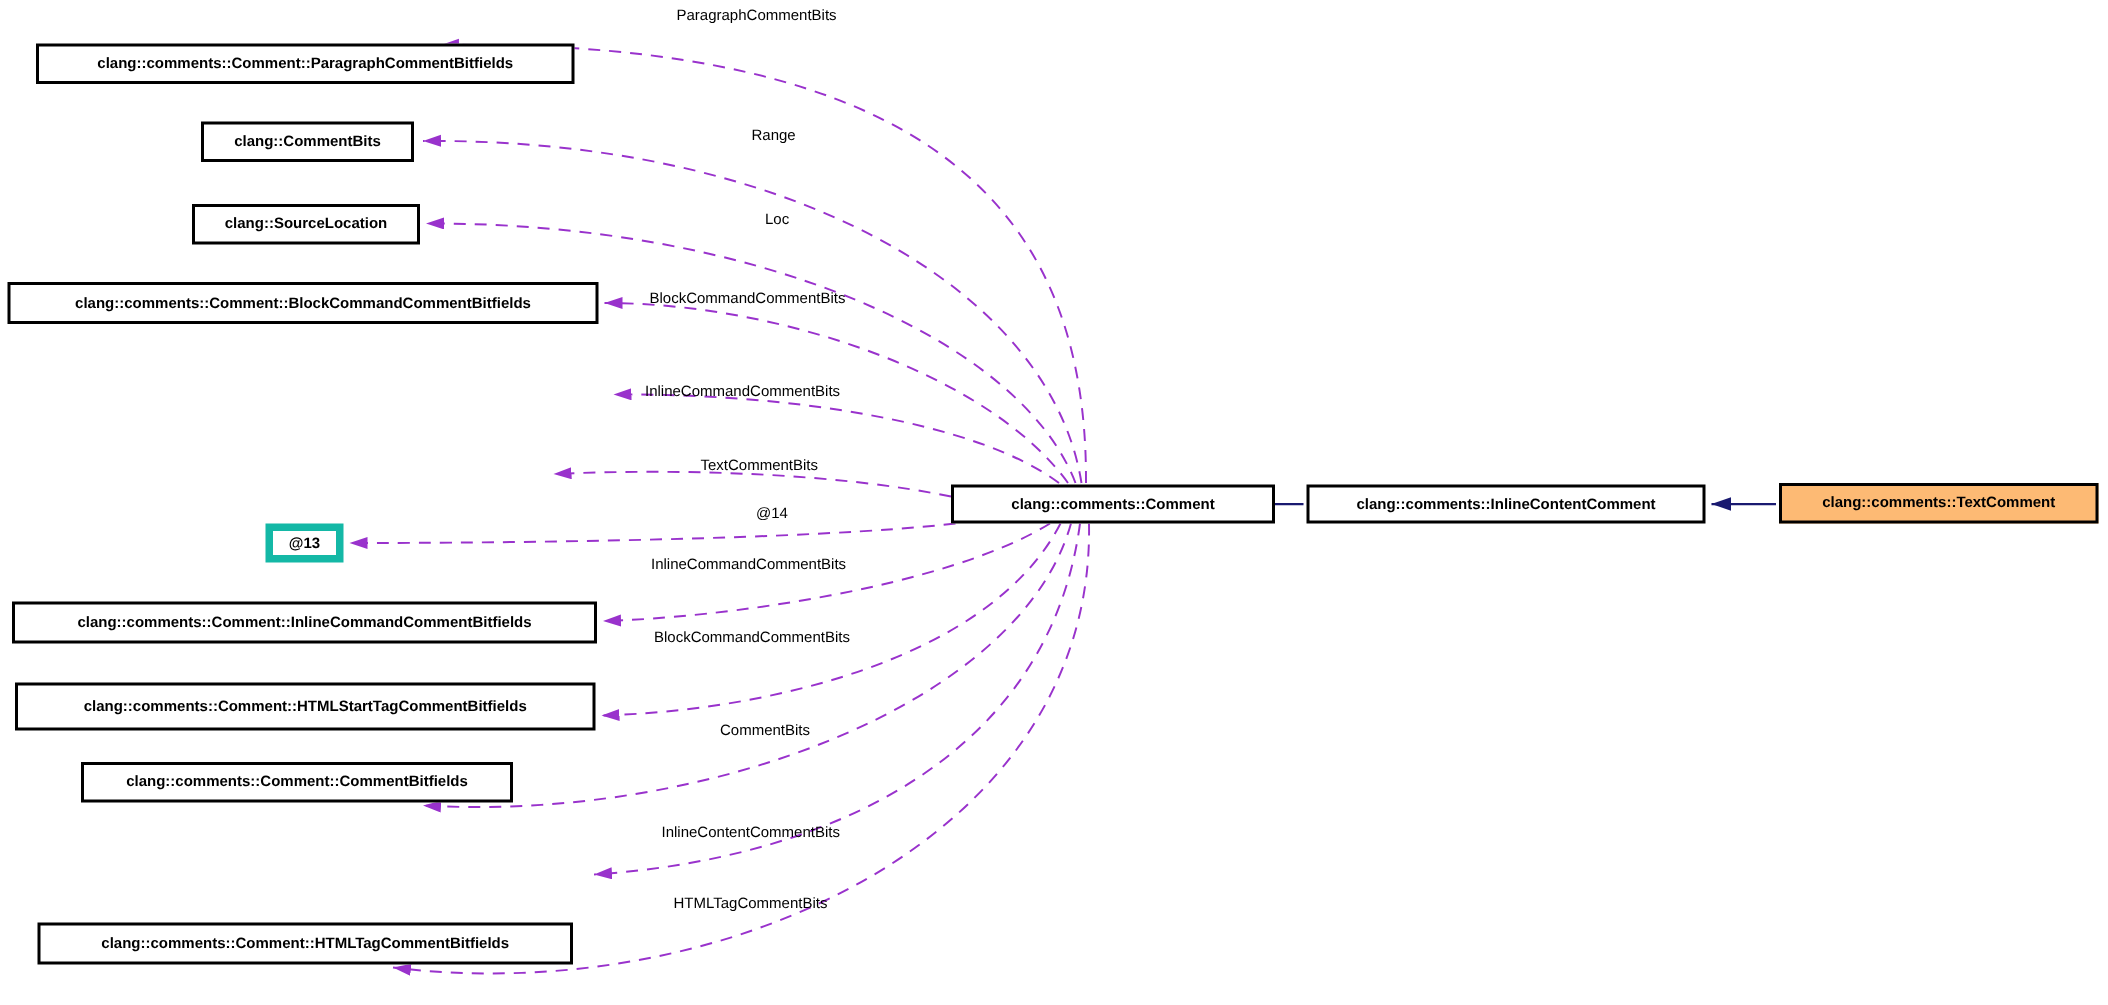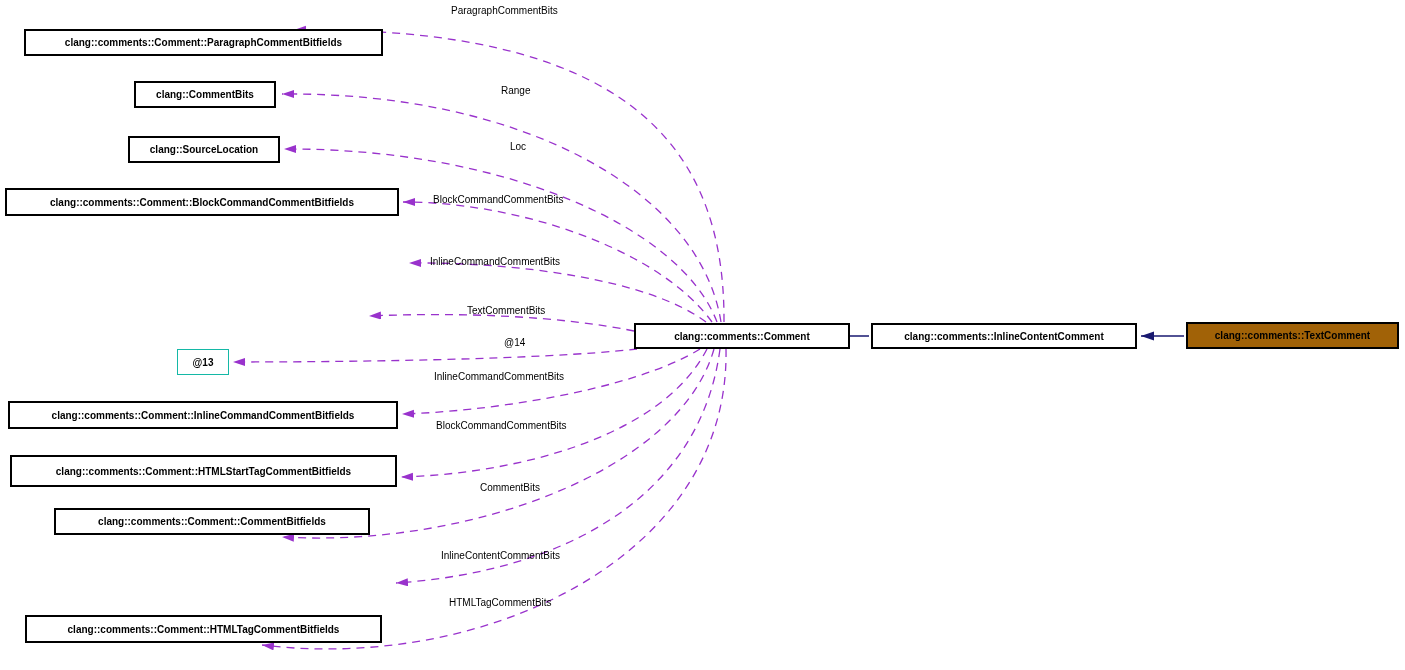--- a/index.html
+++ b/index.html
@@ -9,22 +9,22 @@
     font-family:"Liberation Sans","DejaVu Sans",sans-serif;
     color:#000;
   }
   #edges { position:absolute; left:0; top:0; width:1405px; height:670px; }
   .node {
     position:absolute; box-sizing:border-box;
     background:#ffffff; border:2px solid #000000;
     display:flex; align-items:center; justify-content:center;
     font-size:10px; line-height:15px; white-space:nowrap; cursor:pointer;font-weight:bold;
   }
-  .node.unnamed { border:1px solid #14b8a6; cursor:default; }
-  .node.main { background:#a16207; cursor:default; }
+  .node.unnamed { border:5px solid #14b8a6; cursor:default; }
+  .node.main { background:#fdba74; cursor:default; }
   .edge-label {
     position:absolute; font-size:10px; line-height:14px; white-space:nowrap;
   }
 </style>
 </head>
 <body>
 
 <div id="canvas">
 
   <svg id="edges" width="1405" height="670" viewBox="0 0 1405 670">
@@ -70,21 +70,21 @@
     </div>
   <div class="node unnamed" style="left:177px;top:349px;width:52px;height:26px">
       <span>@13</span>
     </div>
   <div class="node" style="left:8px;top:401px;width:390px;height:28px">
       <span>clang::comments::Comment::InlineCommandCommentBitfields</span>
     </div>
   <div class="node" style="left:10px;top:455px;width:387px;height:32px">
       <span>clang::comments::Comment::HTMLStartTagCommentBitfields</span>
     </div>
-  <div class="node" style="left:54px;top:508px;width:316px;height:27px">
+  <div class="node" style="left:54px;top:508px;width:288px;height:27px">
       <span>clang::comments::Comment::CommentBitfields</span>
     </div>
   <div class="node" style="left:25px;top:615px;width:357px;height:28px">
       <span>clang::comments::Comment::HTMLTagCommentBitfields</span>
     </div>
 
   <div class="node" style="left:634px;top:323px;width:216px;height:26px">
       <span>clang::comments::Comment</span>
     </div>
   <div class="node" style="left:871px;top:323px;width:266px;height:26px">

